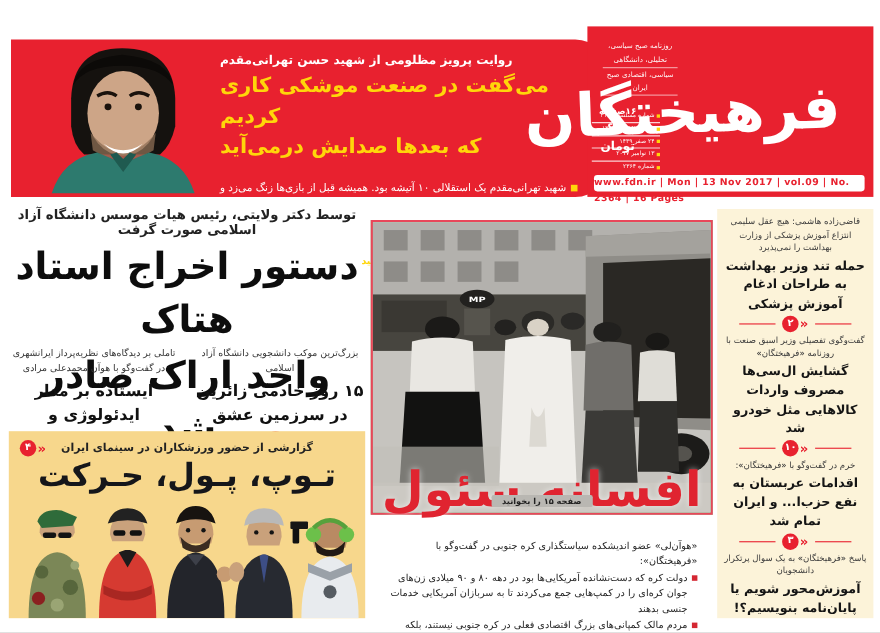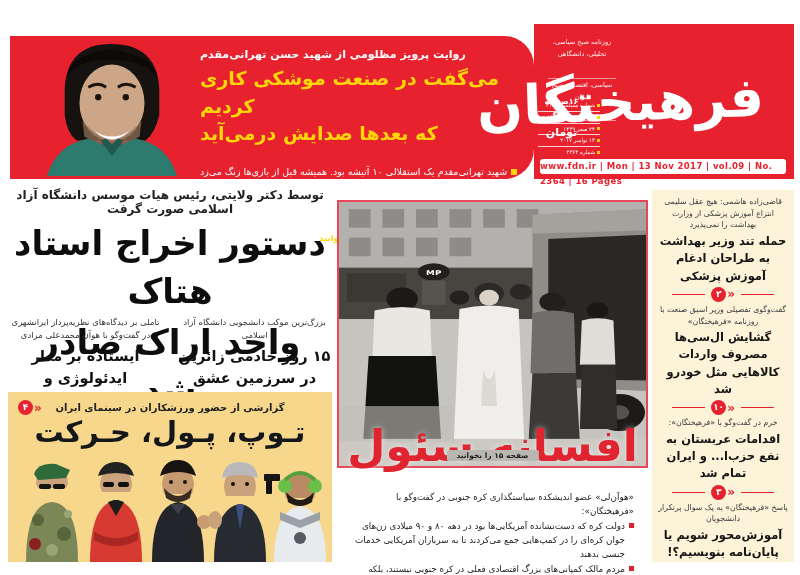--- a/index.html
+++ b/index.html
@@ -1,32 +1,32 @@
 <!DOCTYPE html>
 <html lang="fa" dir="rtl"><head>
 <meta charset="utf-8">
 <style>
   html,body{margin:0;padding:0;}
   body{font-family:"DejaVu Sans",sans-serif;background:#888;}
   .page{position:relative;width:800px;height:575px;background:#fff;overflow:hidden;direction:rtl;margin:0 auto;}
 
   
-  .banner{position:absolute;left:10px;top:36px;width:524px;height:143px;background:#e8212f;border-radius:0 30px 30px 0;}
+  .banner{position:absolute;left:10px;top:36px;width:524px;height:143px;background:#e8212f;border-radius:0 30px 30px 0;padding-left:19px;}
   .banner-portrait{position:absolute;left:16px;top:2px;width:170px;height:138px;}
   .banner-text{position:absolute;right:14px;left:190px;top:10px;text-align:left;color:#fff;}
   .banner-kicker{font-size:11px;font-weight:bold;margin:2px 16px 4px 0;text-align:left;}
   .banner-headline{color:#ffd60a;font-weight:900;font-size:19px;line-height:1.45;text-align:left;margin-left:0;}
   .banner-body{font-size:9.5px;line-height:1.7;margin-top:16px;text-align:left;}
   .sq{display:inline-block;width:6px;height:6px;background:#ffd60a;margin:0 0 0 4px;}
   .banner-note{color:#ffd60a;font-size:8.5px;font-weight:bold;margin-top:5px;text-align:center;}
 
   
   .masthead{position:absolute;left:534px;top:24px;width:260px;height:155px;background:#e8212f;border-radius:0 0 0 0;}
   .tagline{position:absolute;right:178px;left:14px;top:12px;color:#fff;font-size:6.5px;line-height:1.9;text-align:center;opacity:.95;}
-  .tagline div{border-bottom:1px solid rgba(255,255,255,.55);padding-bottom:17px;}
+  .tagline div{border-bottom:1px solid rgba(255,255,255,.55);padding-bottom:0;}
   .price{position:absolute;right:205px;top:72px;color:#fff;text-align:center;line-height:1.5;}
   .price .p1{font-size:8px;font-weight:bold;}
   .price .p2{font-size:11px;font-weight:bold;}
   .logo{position:absolute;left:30px;top:34px;width:200px;color:#fff;font-size:54px;font-weight:900;text-align:center;line-height:1.6;transform:rotate(-2deg);}
   .info-col{position:absolute;left:4px;top:76px;width:62px;}
   .info-line{display:flex;align-items:center;justify-content:flex-start;gap:2px;color:#fff;font-size:5.5px;line-height:1.6;border-bottom:1px solid rgba(255,255,255,.8);padding:1px 0;}
   .info-line .isq{display:inline-block;width:3px;height:3px;background:#ffd60a;flex:0 0 auto;}
   .urlbar{position:absolute;left:6px;right:8px;bottom:5px;height:15px;background:#fff;border-radius:3px;direction:ltr;color:#e8212f;font-size:8.5px;font-weight:bold;line-height:15px;letter-spacing:.4px;}
 
   

